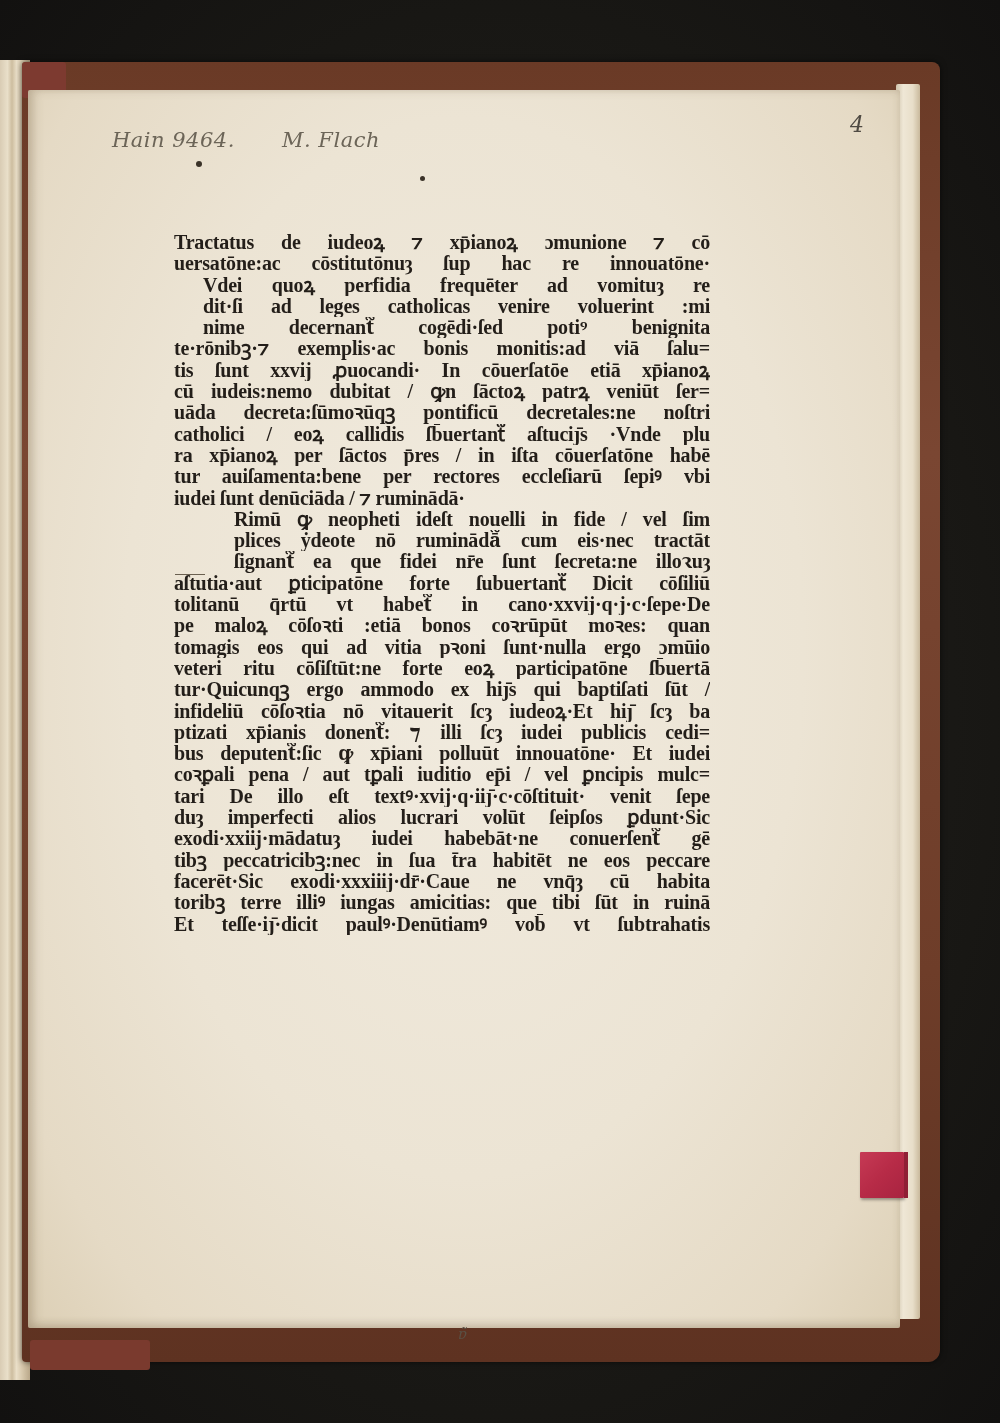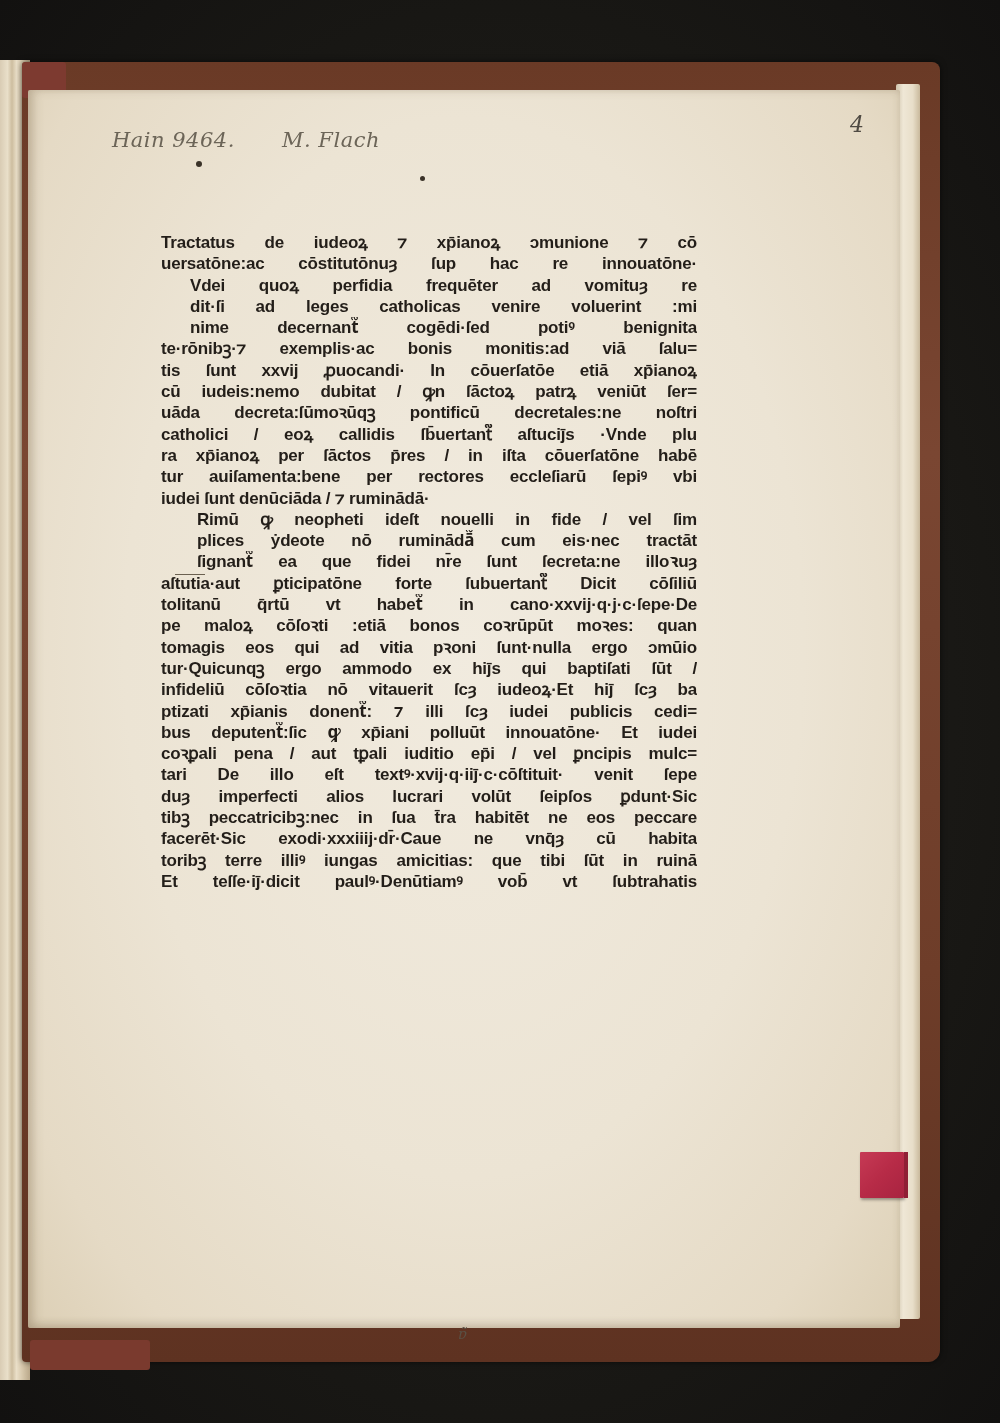--- a/index.html
+++ b/index.html
@@ -46,35 +46,35 @@
     .hand {
       position: absolute; font-family: "DejaVu Serif", serif; font-style: italic;
       color: #6c6558; font-size: 21px; letter-spacing: 0.5px;
     }
     .ref-note { left: 112px; top: 128px; }
     .owner-note { left: 282px; top: 128px; }
     .folio-number { left: 850px; top: 112px; font-size: 22px; color: #4f4a43; }
     .foot-mark { left: 458px; top: 1325px; font-size: 15px; color: #5a5145; }
     .dot { position: absolute; background: #3a3228; border-radius: 50%; }
     .text-block {
-      position: absolute; left: 161px; top: 232px; width: 536px;
+      position: absolute; left: 174px; top: 232px; width: 536px;
       color: #231e19;
-      font-family: Liberation Sans, sans-serif;
+      font-family: Liberation Serif, serif;
       font-weight: bold;
-      font-size: 17px;
+      font-size: 20px;
       line-height: 21.3px;
       letter-spacing: -0.2px;
     }
     .line {
       display: block; white-space: nowrap; overflow: hidden;
       text-align: justify; text-align-last: justify;
       height: 21.3px;
     }
     .indent-2 { margin-left: 29px; }
-    .indent-3 { margin-left: 36px; }
+    .indent-3 { margin-left: 60px; }
     .line.short { text-align-last: left; }
     .rule {
       position: absolute; left: 175px; top: 574px; width: 30px; height: 1px; background: #6a6050;
     }
     .tab-bookmark {
       position: absolute; left: 860px; top: 1152px; width: 44px; height: 46px;
       background: linear-gradient(135deg, #c63a55 0%, #b72b47 50%, #a82340 100%);
       box-shadow: 1px 2px 3px rgba(0,0,0,0.35);
       border-radius: 1px;
     }
@@ -119,26 +119,28 @@
   <span class="line">ra xp̄ianoꝝ per ſāctos p̄res / in iſta cōuerſatōne habē</span>
   <span class="line">tur auiſamenta:bene per rectores eccleſiarū ſepiꝰ vbi</span>
   <span class="line short">iudei ſunt denūciāda / ⁊ ruminādā·</span>
   <span class="line indent-3">Rimū ꝙ neopheti ideſt nouelli in fide / vel ſim</span>
   <span class="line indent-3">plices ẏdeote nō ruminādā᷑ cum eis·nec tractāt</span>
   <span class="line indent-3">ſignant᷑ ea que fidei nr̄e ſunt ſecreta:ne illoꝛuȝ</span>
   <span class="line">aſtutia·aut ꝑticipatōne forte ſubuertant᷑ Dicit cōſiliū</span>
   <span class="line">tolitanū q̄rtū vt habet᷑ in cano·xxvij·q·j·c·ſepe·De</span>
   <span class="line">pe maloꝝ cōſoꝛti :etiā bonos coꝛrūpūt moꝛes: quan</span>
   <span class="line">tomagis eos qui ad vitia pꝛoni ſunt·nulla ergo ɔmūio</span>
+  <span class="line">veteri ritu cōſiſtūt:ne forte eoꝝ participatōne ſb̄uertā</span>
   <span class="line">tur·Quicunqꝫ ergo ammodo ex hiȷ̄s qui baptiſati ſūt /</span>
   <span class="line">infideliū cōſoꝛtia nō vitauerit ſcȝ iudeoꝝ·Et hiȷ̄ ſcȝ ba</span>
   <span class="line">ptizati xp̄ianis donent᷑: ⁊ illi ſcȝ iudei publicis cedi=</span>
   <span class="line">bus deputent᷑:ſic ꝙ xp̄iani polluūt innouatōne· Et iudei</span>
   <span class="line">coꝛꝑali pena / aut tꝑali iuditio ep̄i / vel ꝑncipis mulc=</span>
   <span class="line">tari De illo eſt textꝰ·xvij·q·iiȷ̄·c·cōſtituit· venit ſepe</span>
   <span class="line">duȝ imperfecti alios lucrari volūt ſeipſos ꝑdunt·Sic</span>
+  <span class="line">exodi·xxiij·mādatuȝ iudei habebāt·ne conuerſent᷑ gē</span>
   <span class="line">tibꝫ peccatricibꝫ:nec in ſua t̄ra habitēt ne eos peccare</span>
   <span class="line">facerēt·Sic exodi·xxxiiij·dr̄·Caue ne vnq̄ȝ cū habita</span>
   <span class="line">toribꝫ terre illiꝰ iungas amicitias: que tibi ſūt in ruinā</span>
   <span class="line">Et teſſe·iȷ̄·dicit paulꝰ·Denūtiamꝰ vob̄ vt ſubtrahatis</span>
 </div>
 
 <div class="tab-bookmark"></div>
 
 </body></html>

